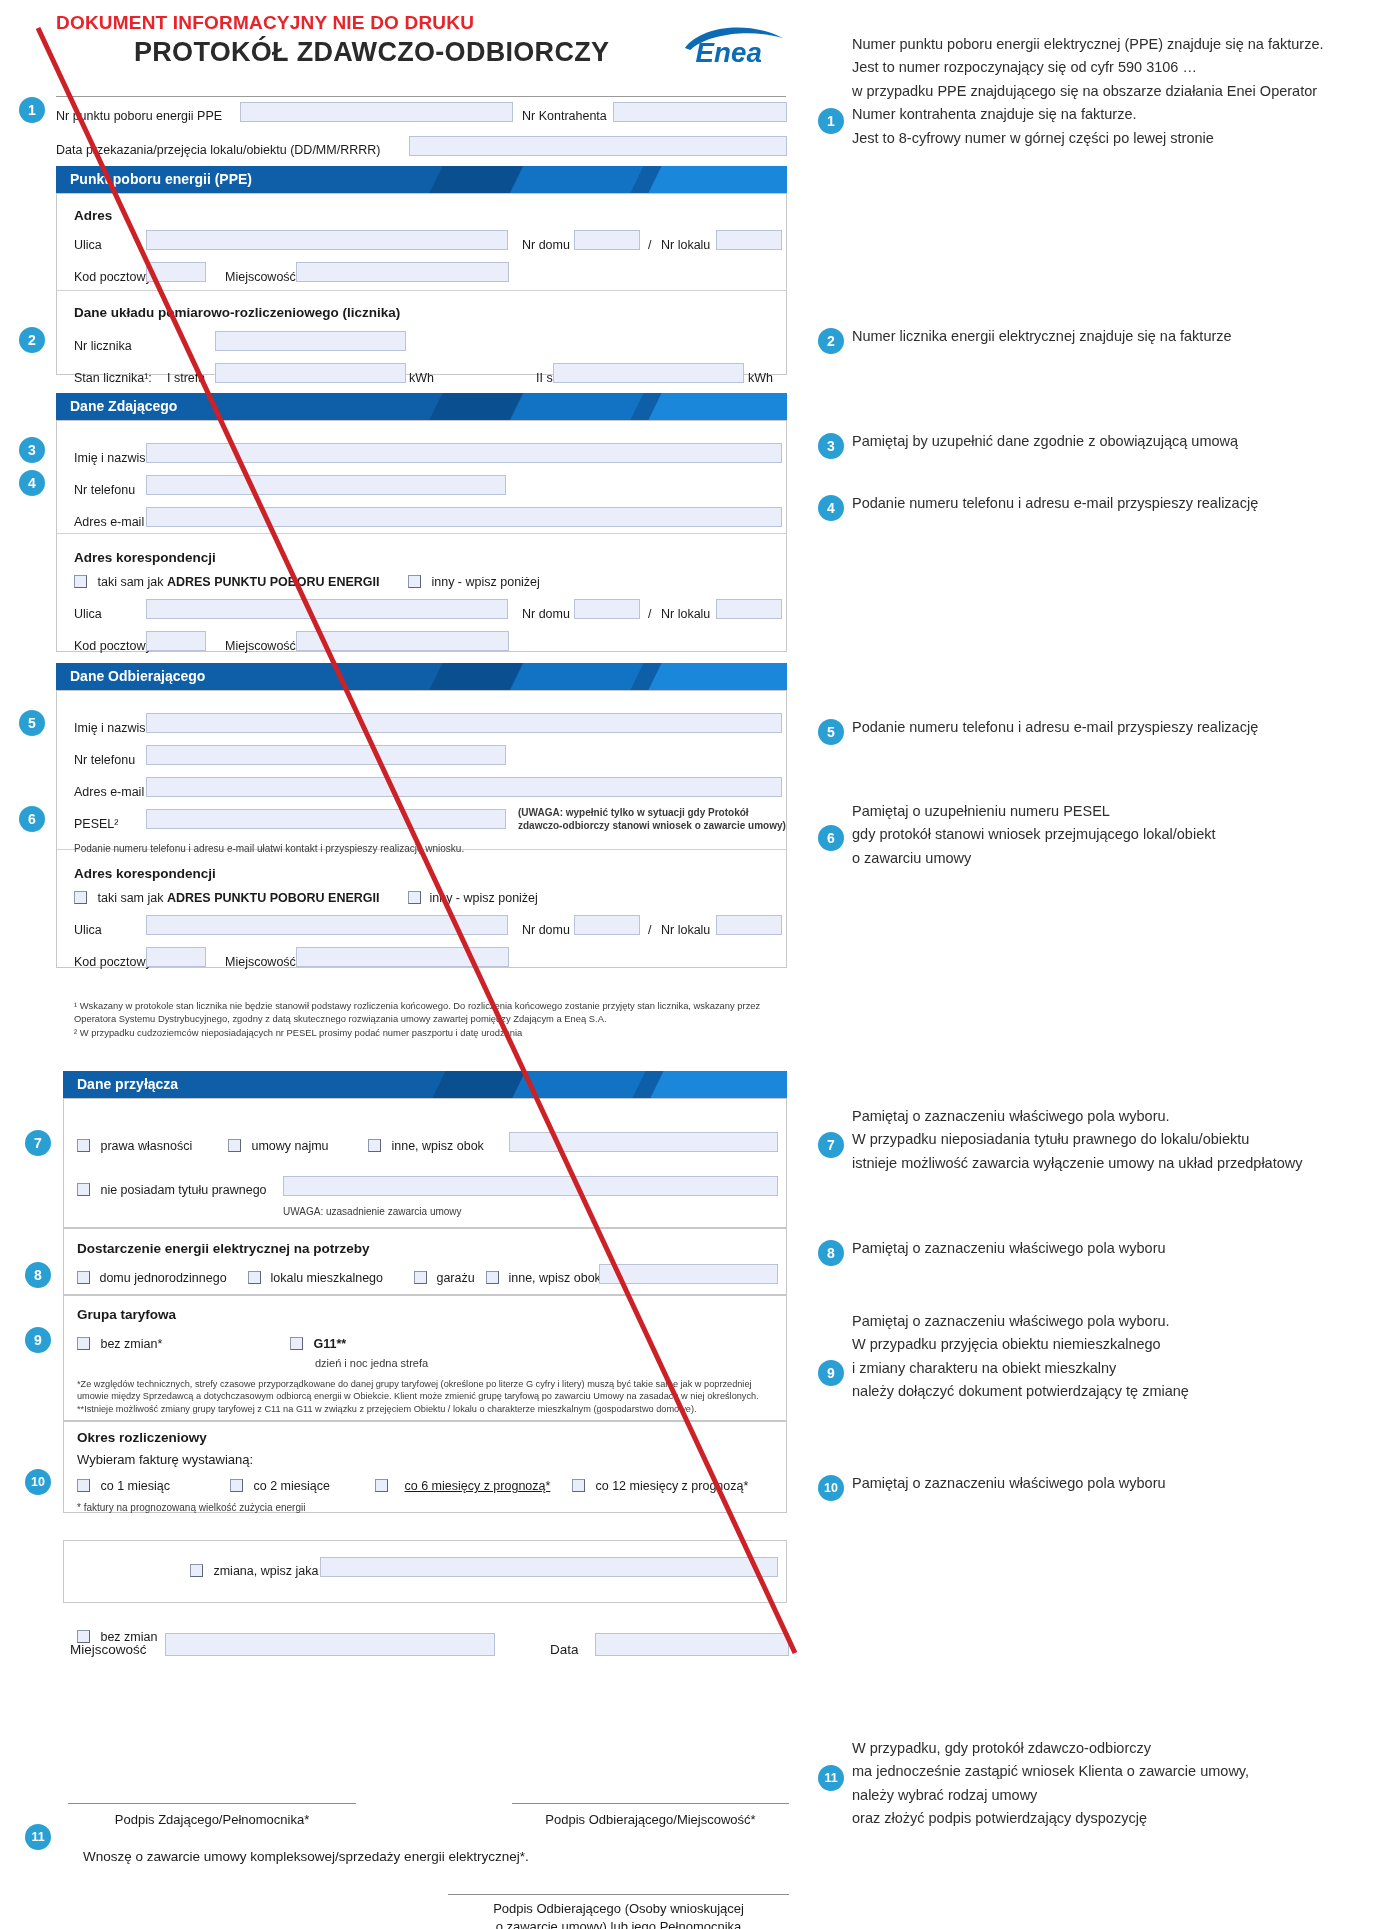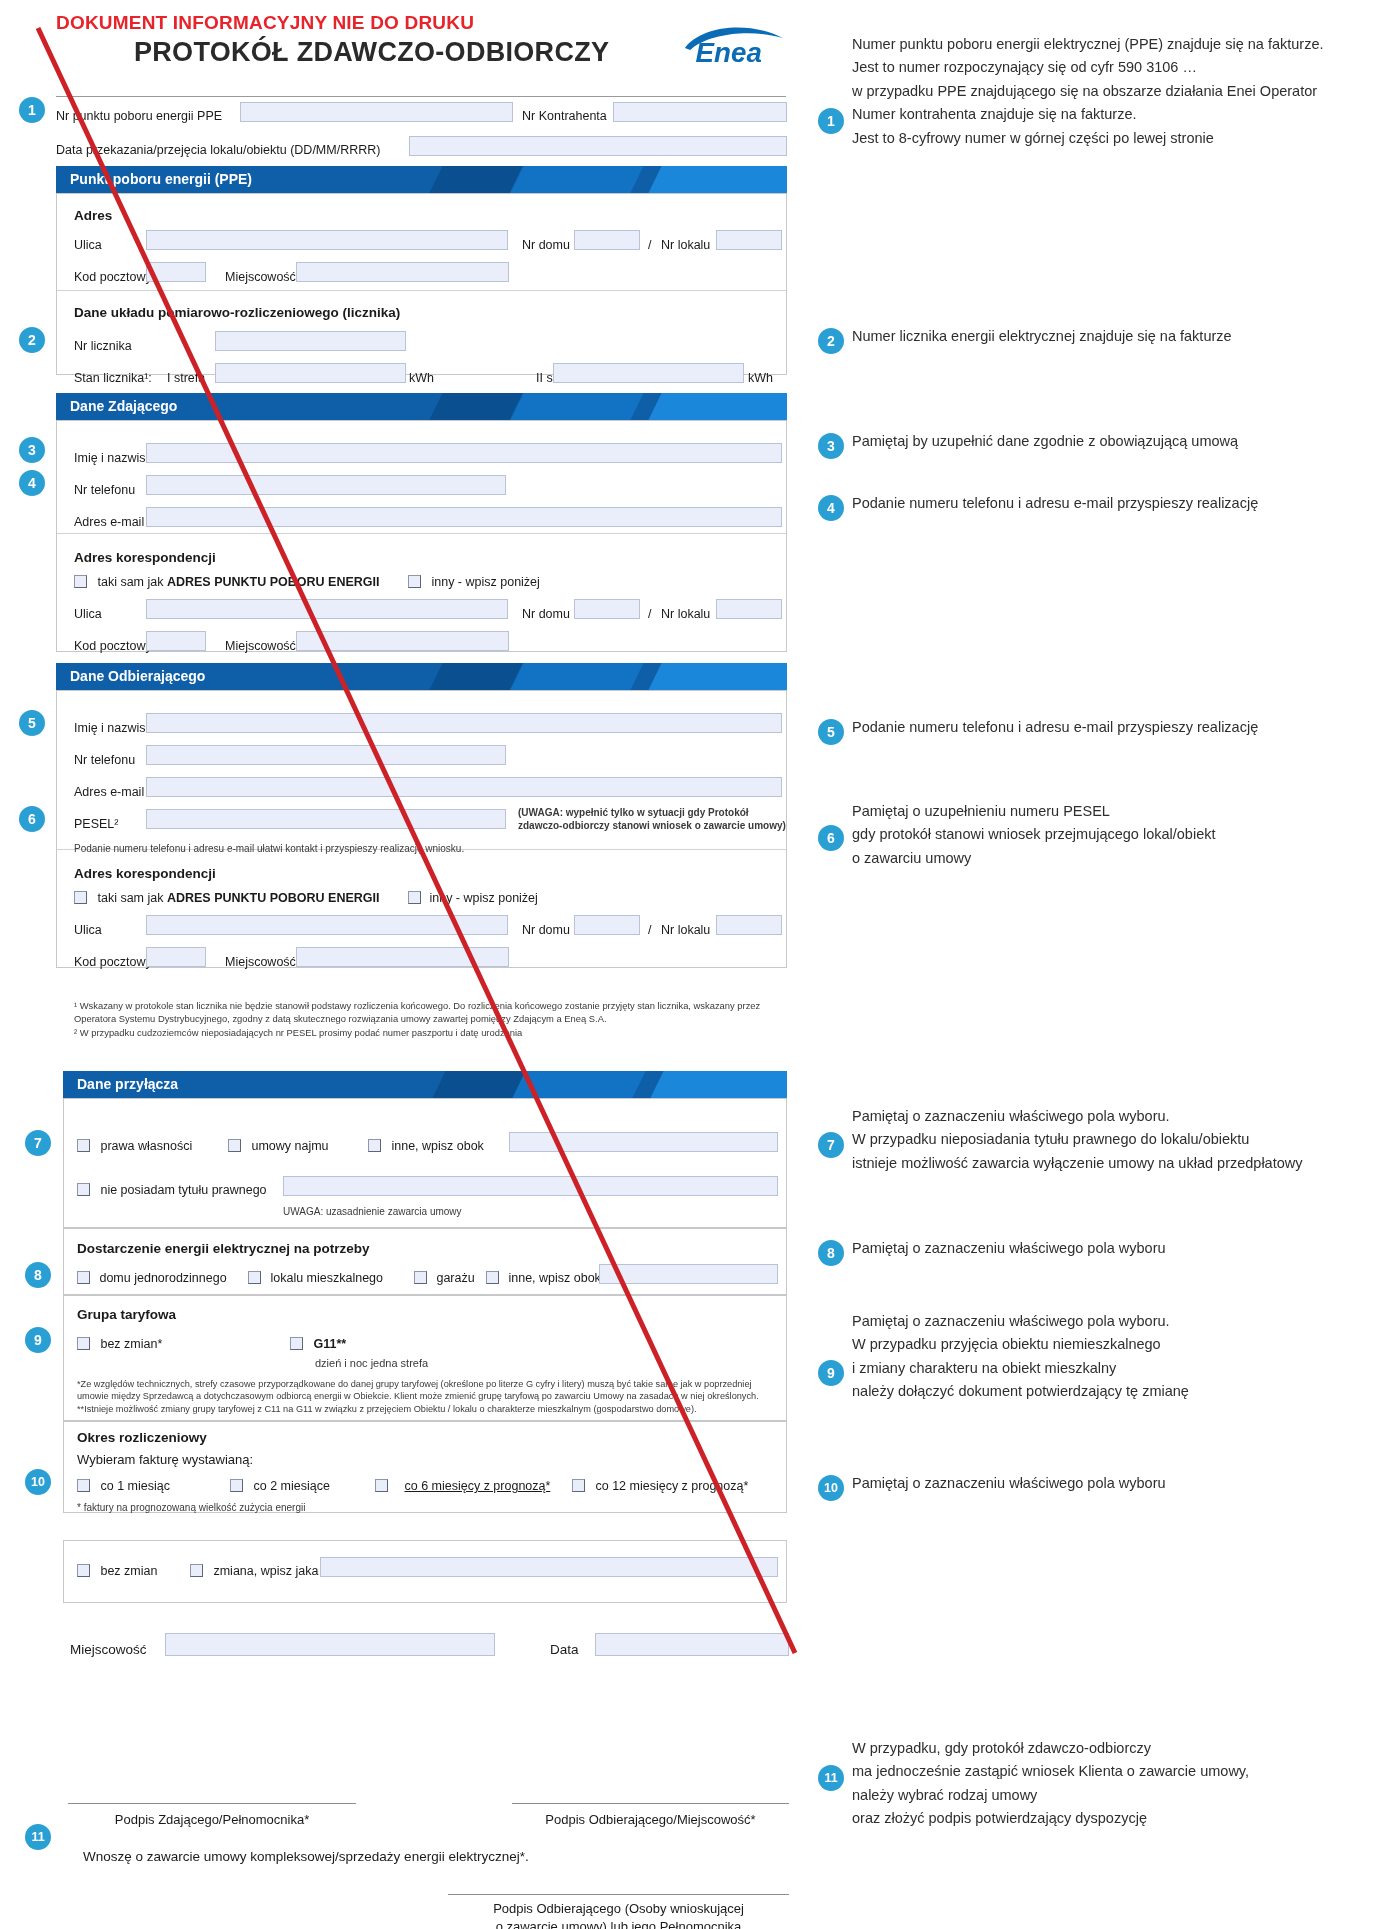--- a/index.html
+++ b/index.html
@@ -328,21 +328,21 @@
       <span class="cb"></span>
       <span class="lbl" style="margin-left:12px;text-decoration:underline;">co 6 miesięcy z prognozą*</span>
     </div>
     <div class="row" style="left:572px; top:1476px;">
       <span class="cb"></span>
       <span class="lbl" style="margin-left:6px;">co 12 miesięcy z prognozą*</span>
     </div>
     <div class="row" style="left:77px; top:1497px;"><span class="tiny">* faktury na prognozowaną wielkość zużycia energii</span></div>
 
     <div class="box" style="left:63px; top:1540px; width:724px; height:63px;"></div>
-    <div class="row" style="left:77px; top:1561px;">
+    <div class="row" style="left:77px; top:1627px;">
       <span class="cb"></span>
       <span class="lbl" style="margin-left:6px;">bez zmian</span>
     </div>
     <div class="row" style="left:190px; top:1561px;">
       <span class="cb"></span>
       <span class="lbl" style="margin-left:6px;">zmiana, wpisz jaka</span>
     </div>
     <div class="inp" style="position:absolute; left:320px; top:1557px; width:458px;"></div>
 
     <div class="row" style="left:70px; top:1640px;"><span class="lbl" style="font-size:13.5px;">Miejscowość</span></div>

